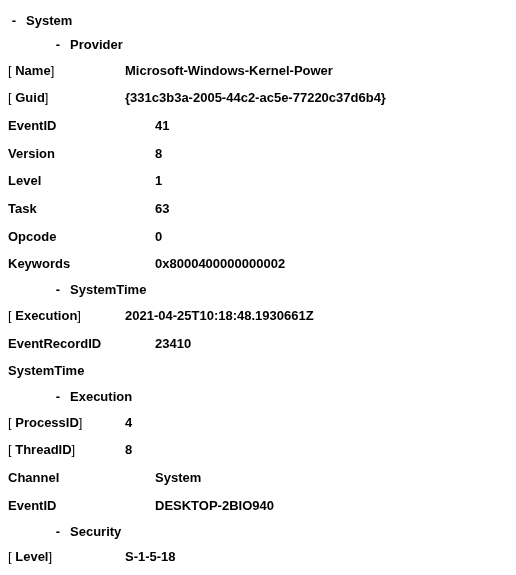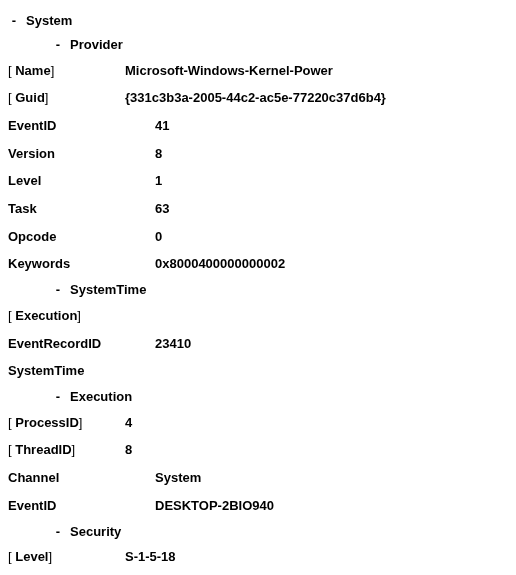--- a/index.html
+++ b/index.html
@@ -113,20 +113,21 @@
   <span class="label label-fixed">Keywords</span>
   <span class="value">0x8000400000000002</span>
 </div>
 
 <div class="row indent-2">
   <span class="toggle">-</span>
   <span class="label">SystemTime</span>
 </div>
 <div class="kv-row indent-3b">
   <span class="label-attr bracket-label">[ <span class="name">Execution</span>]</span>
+  <span class="value">2021-04-25T10:18:48.1930661Z</span>
 </div>
 
 <div class="kv-row indent-3">
   <span class="label label-fixed">EventRecordID</span>
   <span class="value">23410</span>
 </div>
 
 <div class="kv-row indent-3">
   <span class="label label-fixed">SystemTime</span>
 </div>

